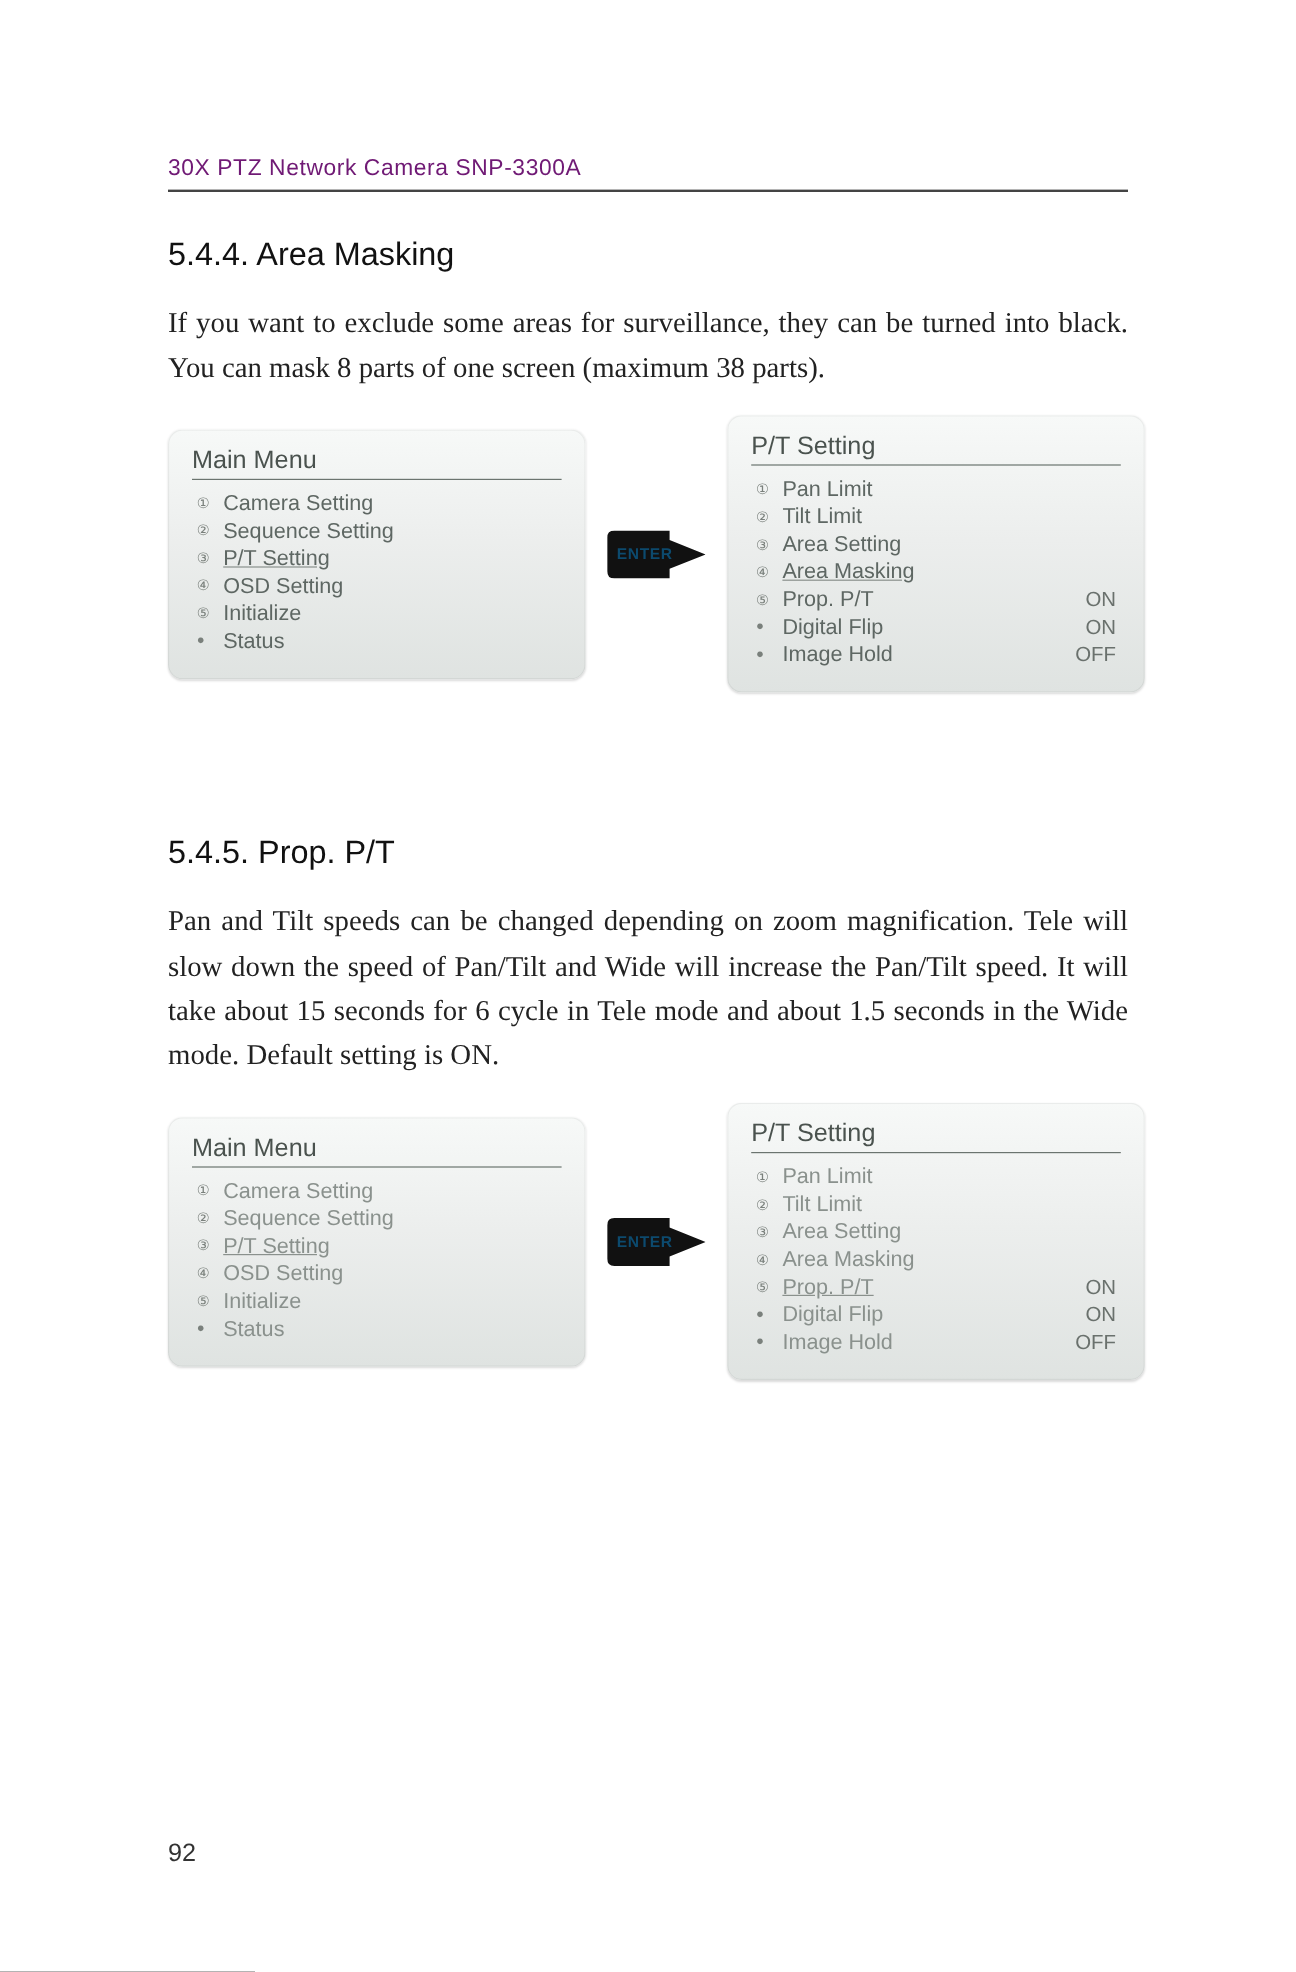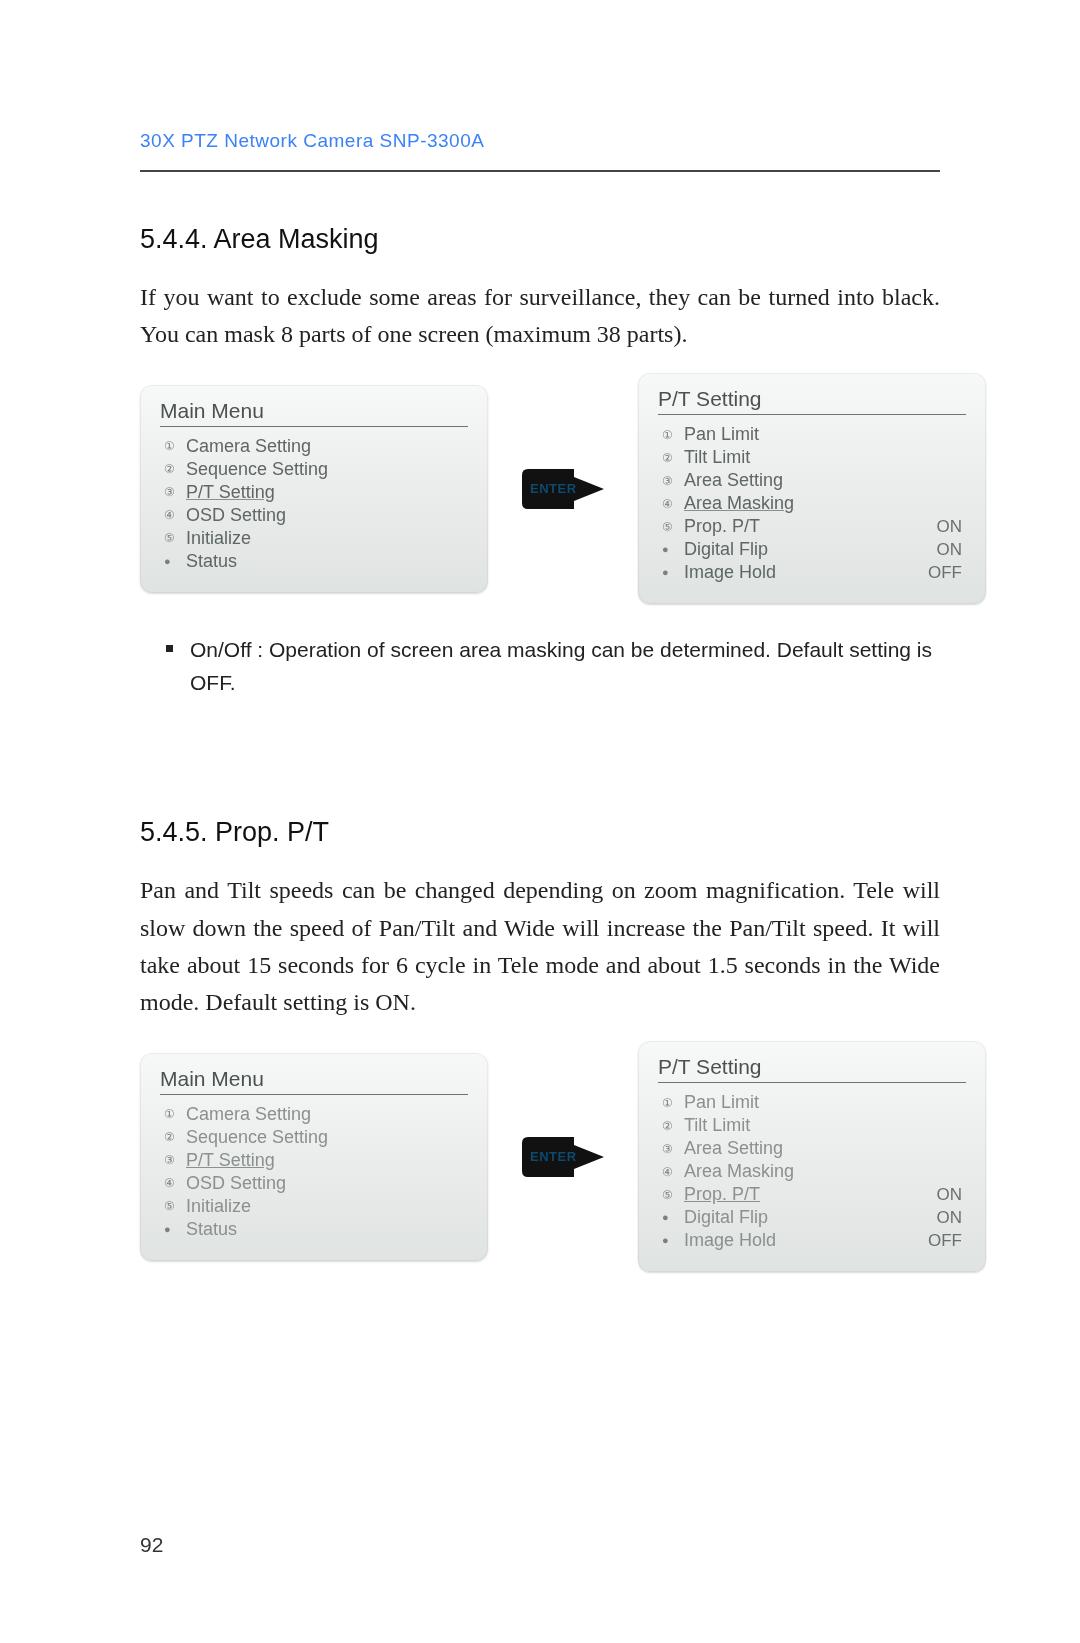--- a/index.html
+++ b/index.html
@@ -13,45 +13,45 @@
     height: 1643px;
     background: #ffffff;
     margin: 0 auto;
     box-sizing: border-box;
     padding: 130px 140px 0 140px;
     position: relative;
     color: #000;
   }
   .page-header-text {
     font-size: 19px;
-    color: #3b82f6;
+    color: #701a75;
     letter-spacing: 0.5px;
-    padding-bottom: 18px;
+    padding-bottom: 6px;
     border-bottom: 2px solid #444;
-    margin-bottom: 52px;
+    margin-bottom: 37px;
   }
   .section-heading {
     font-size: 27px;
     font-weight: normal;
     color: #111;
     margin: 10px 0 24px 0;
   }
   .body-text {
     font-size: 24px;
     line-height: 1.55;
     text-align: justify;
     margin: 0 0 20px 0;
     color: #222;
     font-family: Georgia, 'Times New Roman', serif;
   }
   .diagram-row {
     display: flex;
     align-items: center;
     justify-content: flex-start;
-    gap: 34px;
+    gap: 18px;
     margin: 6px 0 30px 0;
   }
   .menu-panel {
     flex: 0 0 auto;
     width: 310px;
     background: linear-gradient(180deg, #f7f9f8 0%, #eceeed 45%, #dfe3e1 100%);
     border-radius: 12px;
     box-shadow: inset 0 0 0 1px rgba(0,0,0,0.05), 0 1px 2px rgba(0,0,0,0.15);
     padding: 14px 20px 20px 18px;
     color: #5e6763;
@@ -211,21 +211,20 @@
         </div>
         <div class="menu-item">
           <span class="marker circle">●</span>
           <span class="lbl">Image Hold</span>
           <span class="val">OFF</span>
         </div>
       </div>
   </div>
 
   <ul class="bullets">
-    <li>On/Off : Operation of screen area masking can be determined. Default setting is OFF.</li>
   </ul>
 
   <div class="section-gap"></div>
 
   <h2 class="section-heading">5.4.5. Prop. P/T</h2>
 
   <p class="body-text">Pan and Tilt speeds can be changed depending on zoom magnification. Tele will slow down the speed of Pan/Tilt and Wide will increase the Pan/Tilt speed. It will take about 15 seconds for 6 cycle in Tele mode and about 1.5 seconds in the Wide mode. Default setting is ON.</p>
 
   <div class="diagram-row">
     <div class="menu-panel">

